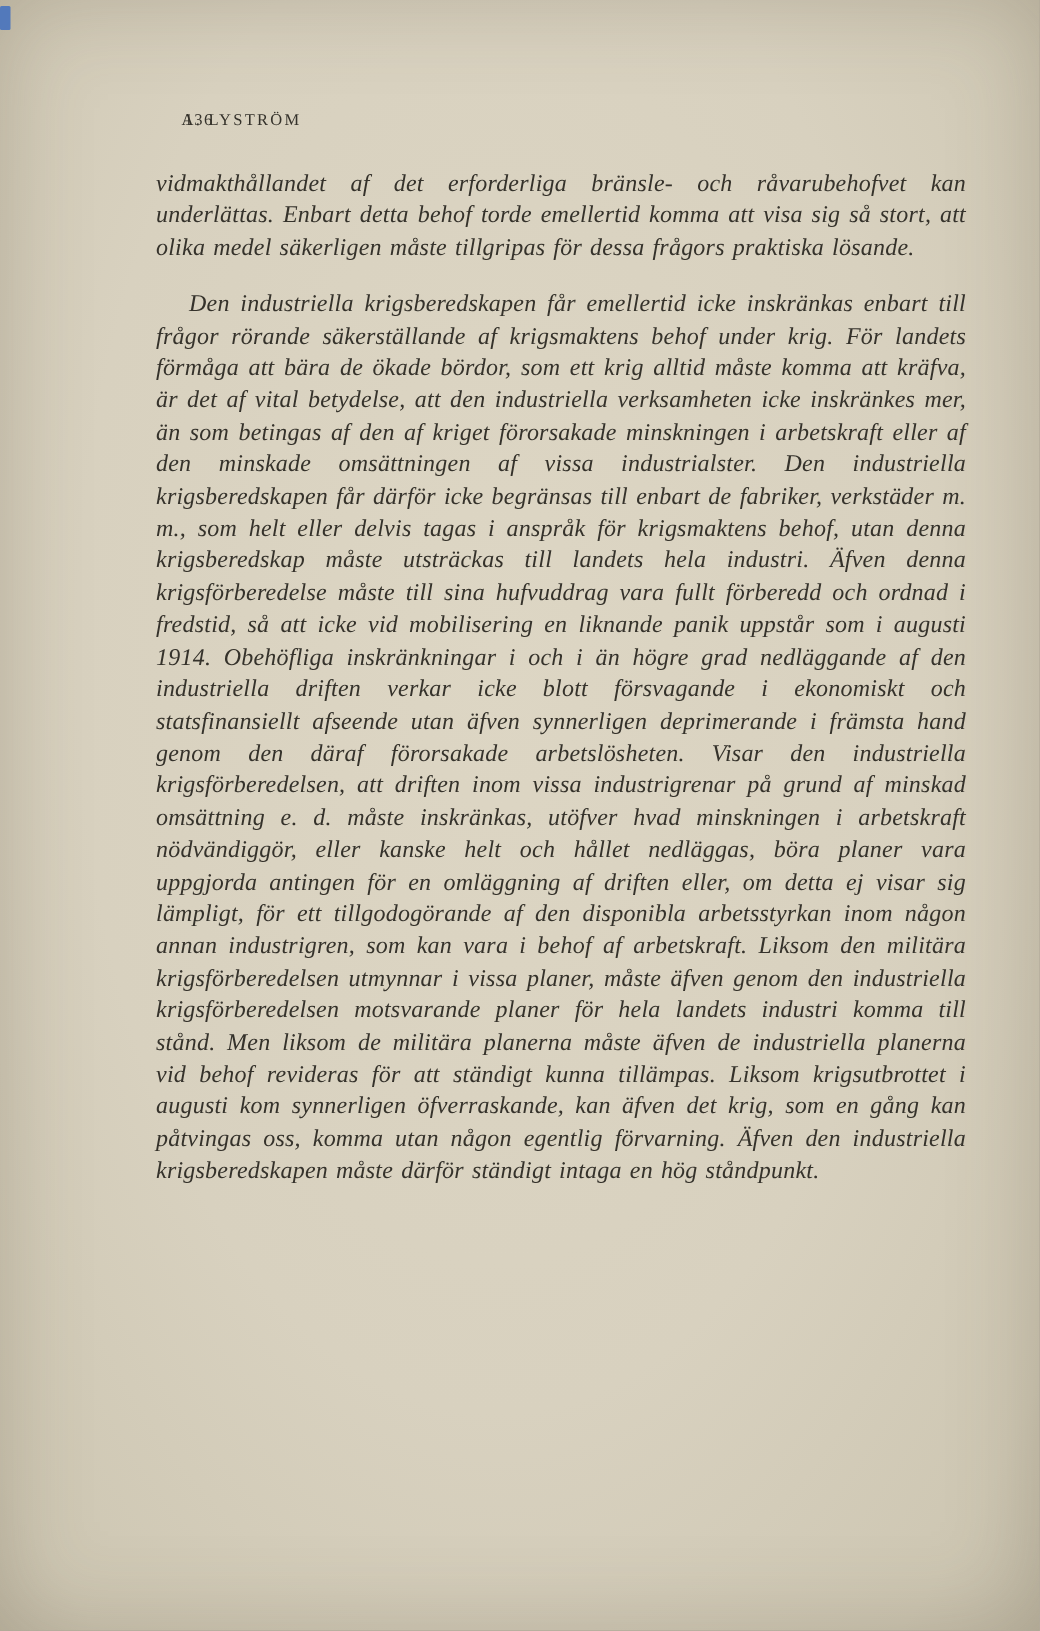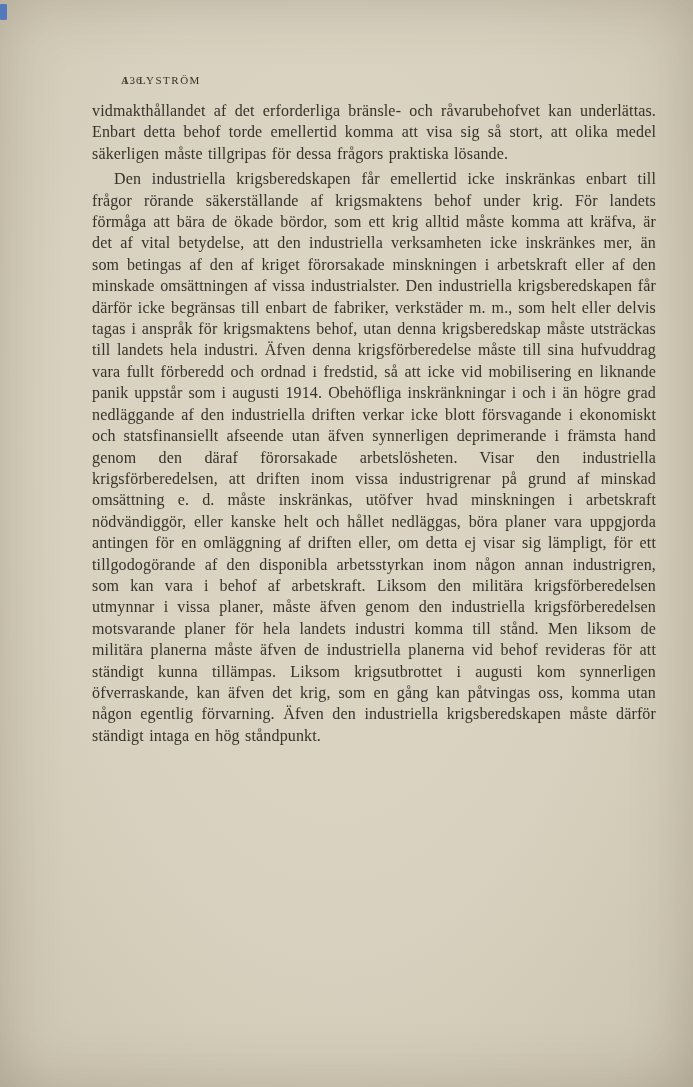--- a/index.html
+++ b/index.html
@@ -55,27 +55,28 @@
     top: 0;
     letter-spacing: 1.5px;
   }
   .body-text {
     position: absolute;
     top: 96px;
     left: 88px;
     right: 33px;
   }
   .body-text p {
-    margin: 4px;
+    margin: 16px;
     font-size: 16px;
     line-height: 21.4px;
     text-align: justify;
     letter-spacing: 0.15px;
     word-spacing: 1.2px;
     text-rendering: optimizeLegibility;
+    font-style: italic;
   }
   .body-text p.indented {
     text-indent: 22px;
   }
 </style>
 </head>
 <body>
 
 <div class="page">
 

